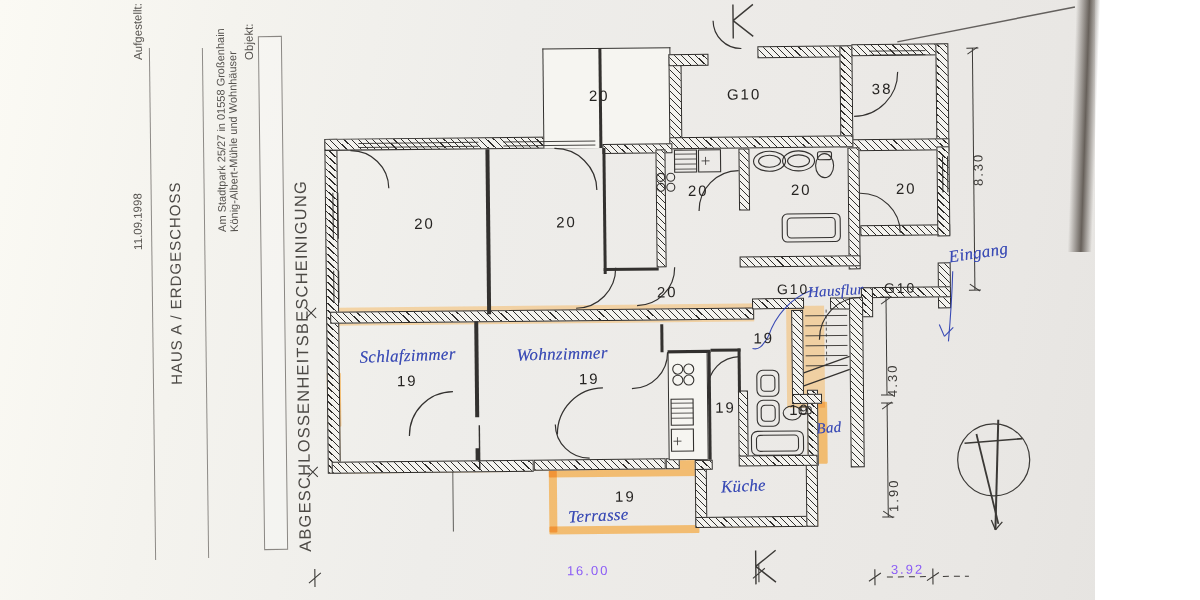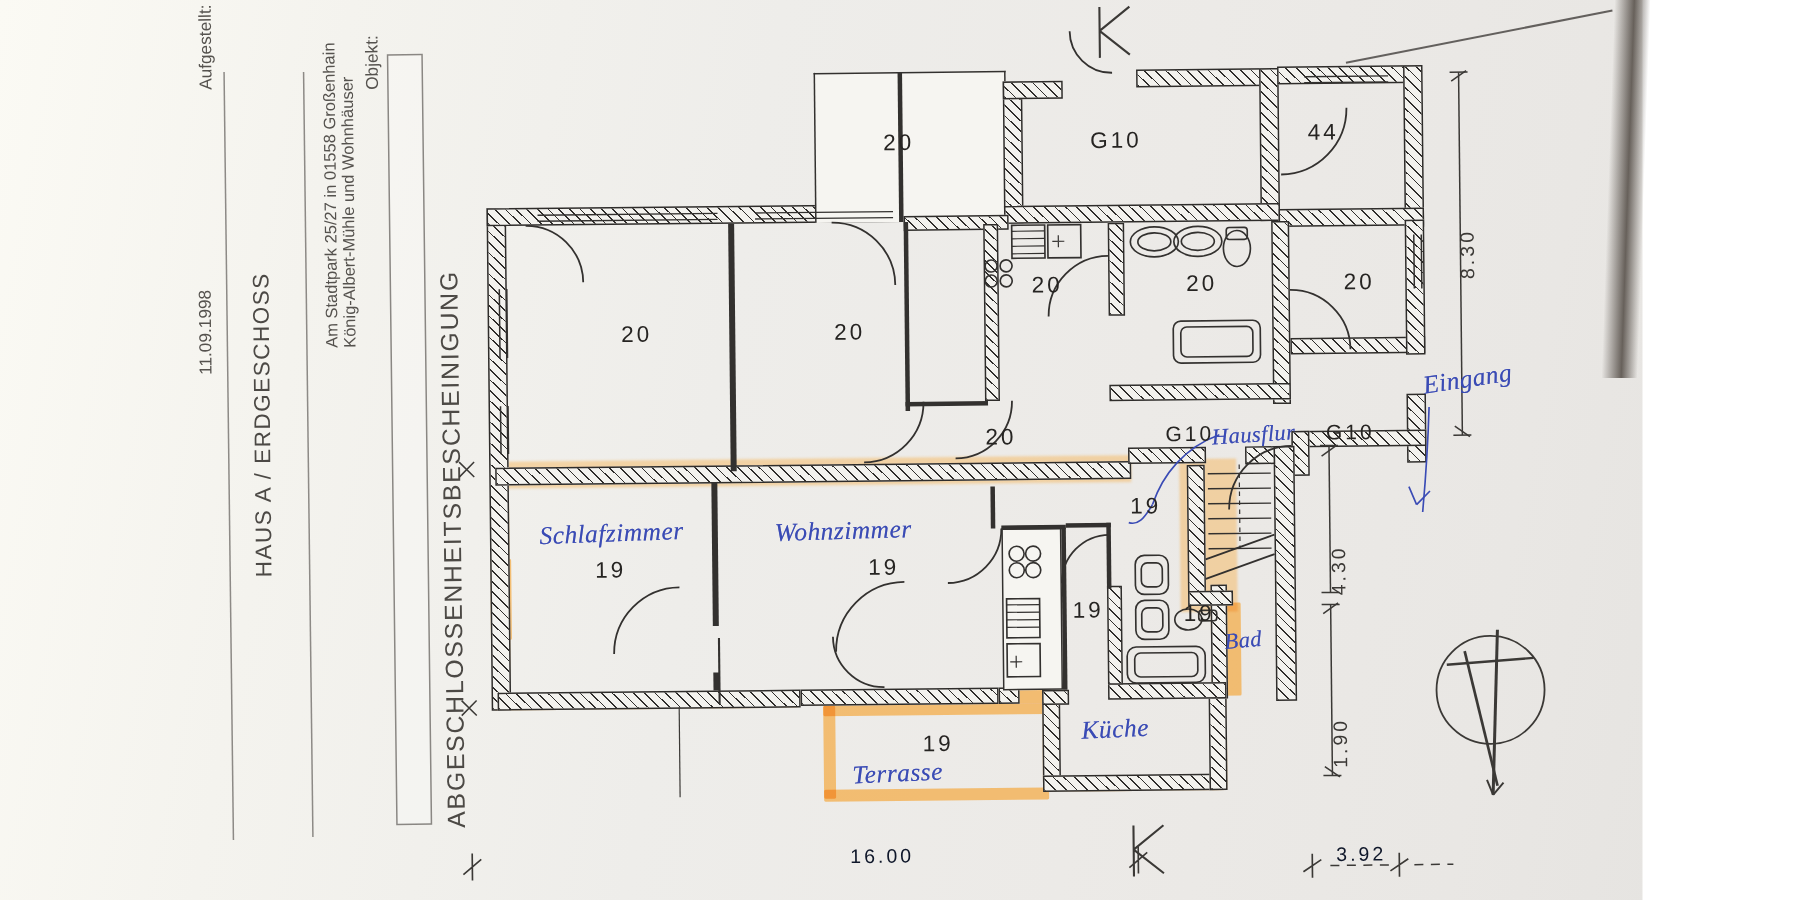--- a/index.html
+++ b/index.html
@@ -53,21 +53,21 @@
      color:#262422;letter-spacing:2px;}
   .rnum.sm{font-size:14px;}
 
   
   .hw{position:absolute;color:#3a4bb5;font-family:"Liberation Serif",serif;
      font-style:italic;font-size:17px;letter-spacing:.3px;
      text-shadow:0 0 .4px rgba(58,75,181,.6);}
   .hw.small{font-size:15px;}
 
   
-  .dim{position:absolute;font-size:13px;color:#0f172a;letter-spacing:2px;}
+  .dim{position:absolute;font-size:13px;color:#8b5cf6;letter-spacing:2px;}
   .dimv{position:absolute;font-size:13px;color:#3b3936;letter-spacing:2px;transform-origin:0 0;transform:rotate(-90deg);}
 
   svg{position:absolute;left:0;top:0;overflow:visible;}
   #ovl{pointer-events:none;}
 </style>
 </head>
 <body>
 
 <div id="page">
   <div id="sheet"></div>
@@ -301,21 +301,21 @@
         <circle cx="992" cy="464" r="36" stroke-width="1.2"></circle>
         <path d="M963 447 l58 -4" stroke-width="1.6"></path>
         <path d="M997 424 L993 534" stroke-width="2"></path>
         <path d="M975 438 L996 528" stroke-width="1.8"></path>
         <path d="M993 534 l-4 -10 M993 534 l7 -8"></path>
       </g>
     </svg>
 
     <div class="rnum nosel" style="left:591px;top:87px;">20</div>
     <div class="rnum nosel" style="left:729px;top:87px;">G10</div>
-    <div class="rnum nosel" style="left:874px;top:83px;">44</div>
+    <div class="rnum nosel" style="left:874px;top:83px;">38</div>
 
     <div class="rnum nosel" style="left:415px;top:213px;">20</div>
     <div class="rnum nosel" style="left:557px;top:213px;">20</div>
     <div class="rnum nosel" style="left:689px;top:183px;">20</div>
     <div class="rnum nosel" style="left:792px;top:183px;">20</div>
     <div class="rnum nosel" style="left:897px;top:183px;">20</div>
     <div class="rnum nosel" style="left:657px;top:284px;">20</div>
 
     <div class="rnum sm nosel" style="left:777px;top:283px;">G10</div>
     <div class="rnum sm nosel" style="left:884px;top:283px;">G10</div>

